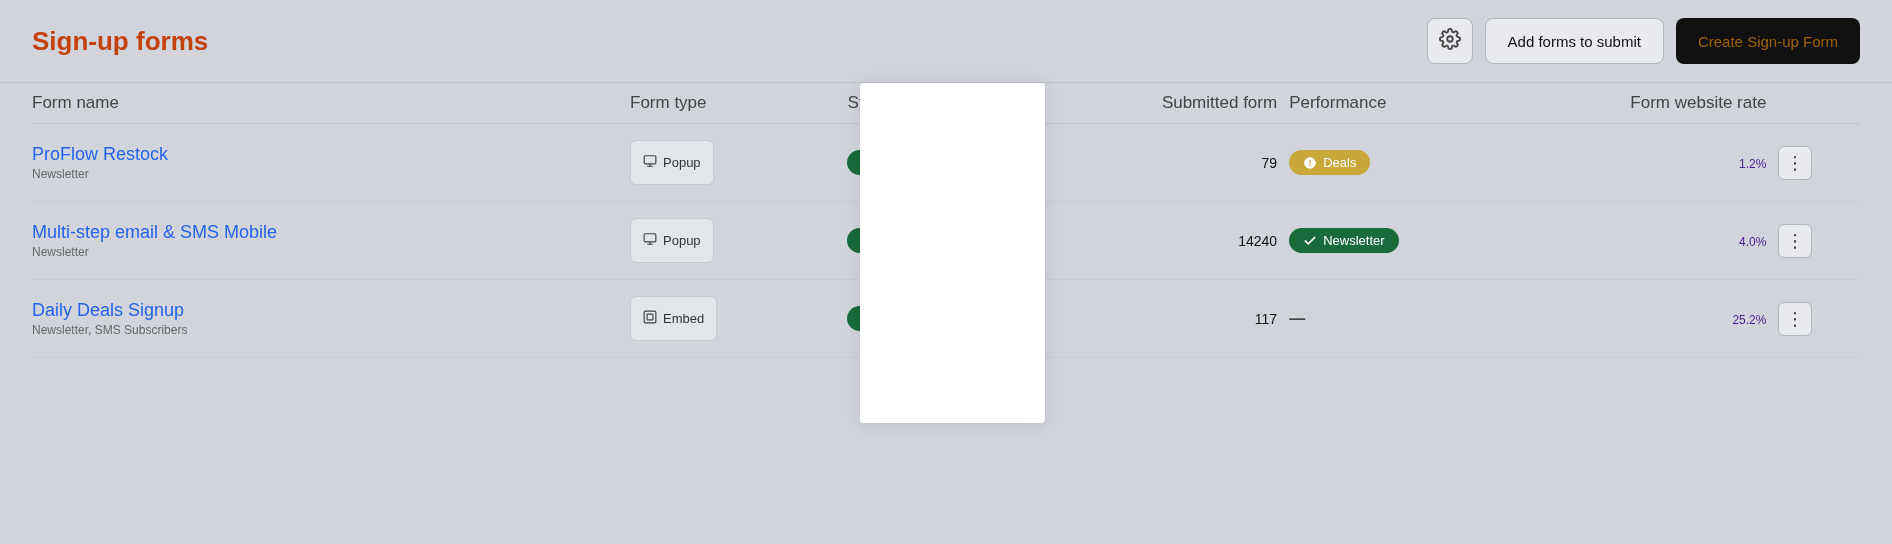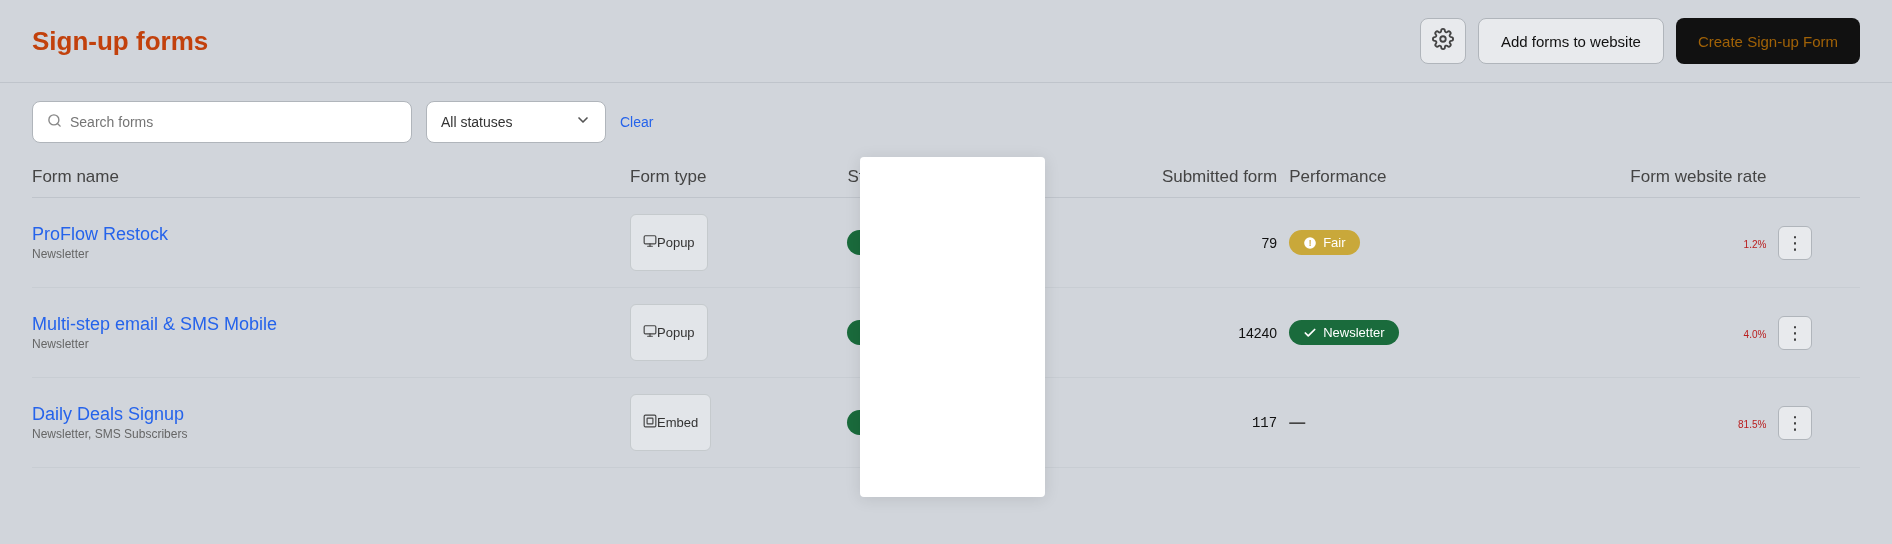--- a/index.html
+++ b/index.html
@@ -187,24 +187,25 @@
     .form-sub {
       color: #666;
       font-size: 12px;
       margin-top: 2px;
     }
 
     
     .type-badge {
       display: inline-flex;
       align-items: center;
+      gap: 6px;
       background: #e2e5e9;
       border: 1px solid #c5cacd;
       border-radius: 6px;
-      padding: 19px 12px;
+      padding: 13px 12px;
       font-size: 13px;
       color: #333;
     }
 
     
     .status-live {
       display: inline-flex;
       align-items: center;
       gap: 6px;
       background: #1a6b3c;
@@ -256,22 +257,22 @@
       color: #fff;
       font-weight: 500;
     }
     .perf-dash {
       font-size: 16px;
       color: #444;
       font-weight: bold;
     }
 
     .submit-rate {
-      font-size: 10px;
-      color: #b91c1c;
+      font-size: 12px;
+      color: #4c1d95;
       text-align: right;
     }
 
     .more-btn {
       width: 34px;
       height: 34px;
       border: 1.5px solid #b0b5bb;
       border-radius: 6px;
       background: #e8eaed;
       display: flex;
@@ -316,47 +317,25 @@
     <h1 class="header-title">Sign-up forms</h1>
     <div class="header-actions">
       <button class="btn-icon" title="Settings">
         <span>
           <svg width="22" height="22" viewBox="0 0 24 24" fill="none" stroke="#444" stroke-width="2" stroke-linecap="round" stroke-linejoin="round">
             <circle cx="12" cy="12" r="3"></circle>
             <path d="M19.4 15a1.65 1.65 0 0 0 .33 1.82l.06.06a2 2 0 0 1-2.83 2.83l-.06-.06a1.65 1.65 0 0 0-1.82-.33 1.65 1.65 0 0 0-1 1.51V21a2 2 0 0 1-4 0v-.09A1.65 1.65 0 0 0 9 19.4a1.65 1.65 0 0 0-1.82.33l-.06.06a2 2 0 0 1-2.83-2.83l.06-.06A1.65 1.65 0 0 0 4.68 15a1.65 1.65 0 0 0-1.51-1H3a2 2 0 0 1 0-4h.09A1.65 1.65 0 0 0 4.6 9a1.65 1.65 0 0 0-.33-1.82l-.06-.06a2 2 0 0 1 2.83-2.83l.06.06A1.65 1.65 0 0 0 9 4.68a1.65 1.65 0 0 0 1-1.51V3a2 2 0 0 1 4 0v.09a1.65 1.65 0 0 0 1 1.51 1.65 1.65 0 0 0 1.82-.33l.06-.06a2 2 0 0 1 2.83 2.83l-.06.06A1.65 1.65 0 0 0 19.4 9a1.65 1.65 0 0 0 1.51 1H21a2 2 0 0 1 0 4h-.09a1.65 1.65 0 0 0-1.51 1z"></path>
           </svg>
         </span>
       </button>
-      <button class="btn-secondary">Add forms to website</button>
+      <button class="btn-secondary">Add forms to submit</button>
       <button class="btn-primary">Create Sign-up Form</button>
     </div>
   </div>
 
-  <div class="toolbar">
-    <div class="search-wrapper">
-      <span class="search-icon-svg">
-        <svg width="15" height="15" viewBox="0 0 24 24" fill="none" stroke="#888" stroke-width="2.2" stroke-linecap="round" stroke-linejoin="round">
-          <circle cx="11" cy="11" r="8"></circle>
-          <line x1="21" y1="21" x2="16.65" y2="16.65"></line>
-        </svg>
-      </span>
-      <input class="search-input" type="text" placeholder="Search forms" style="">
-    </div>
-
-    <div class="status-select-wrapper">
-      <span class="status-select-text">All statuses</span>
-      <span class="chevron-down">
-        <svg width="16" height="16" viewBox="0 0 24 24" fill="none" stroke="#555" stroke-width="2.5" stroke-linecap="round" stroke-linejoin="round">
-          <polyline points="6 9 12 15 18 9"></polyline>
-        </svg>
-      </span>
-    </div>
-
-    <button class="clear-btn">Clear</button>
-  </div>
 
   <div class="table-container">
 
     <div class="white-panel" style="height: 340px;"></div>
 
     <table>
       <thead>
         <tr>
           <th class="col-form-name">
             <span>Form name</span>
@@ -401,21 +380,21 @@
                   </svg>
     </span>
     <span>Live</span>
   </span></td>
             <td class="col-submitted" style="text-align:right; position:relative; z-index:3;"><span class="submitted-count">79</span></td>
             <td class="col-performance"><span class="perf-fair">
       <svg width="14" height="14" viewBox="0 0 24 24" fill="white">
                   <circle cx="12" cy="12" r="10"></circle>
                   <text x="12" y="17" text-anchor="middle" font-size="14" fill="#c9a83a" font-weight="bold">!</text>
                 </svg>
-      <span>Fair</span>
+      <span>Deals</span>
     </span></td>
             <td class="col-rate" style="text-align:right;"><span class="submit-rate">1.2%</span></td>
             <td class="col-actions" style="text-align:right;">
               <button class="more-btn" title="More options">
     <span style="font-size:18px; line-height:1; letter-spacing:1px;">⋮</span>
   </button>
             </td>
           </tr>
           <tr>
             <td class="col-form-name">
@@ -465,23 +444,23 @@
     <span>Embed</span>
   </span></td>
             <td class="col-status"><span class="status-live">
     <span class="status-live-icon">
       <svg width="10" height="10" viewBox="0 0 24 24" fill="#4ade80">
                     <polygon points="5,3 19,12 5,21"></polygon>
                   </svg>
     </span>
     <span>Live</span>
   </span></td>
-            <td class="col-submitted" style="text-align:right; position:relative; z-index:3;font-family:Liberation Mono, monospace;"><span class="submitted-count">117</span></td>
+            <td class="col-submitted" style="text-align:right; position:relative; z-index:3;"><span class="submitted-count">117</span></td>
             <td class="col-performance"><span class="perf-dash">—</span></td>
-            <td class="col-rate" style="text-align:right;"><span class="submit-rate">81.5%</span></td>
+            <td class="col-rate" style="text-align:right;"><span class="submit-rate">25.2%</span></td>
             <td class="col-actions" style="text-align:right;">
               <button class="more-btn" title="More options">
     <span style="font-size:18px; line-height:1; letter-spacing:1px;">⋮</span>
   </button>
             </td>
           </tr>
         </tbody>
     </table>
   </div>
 

